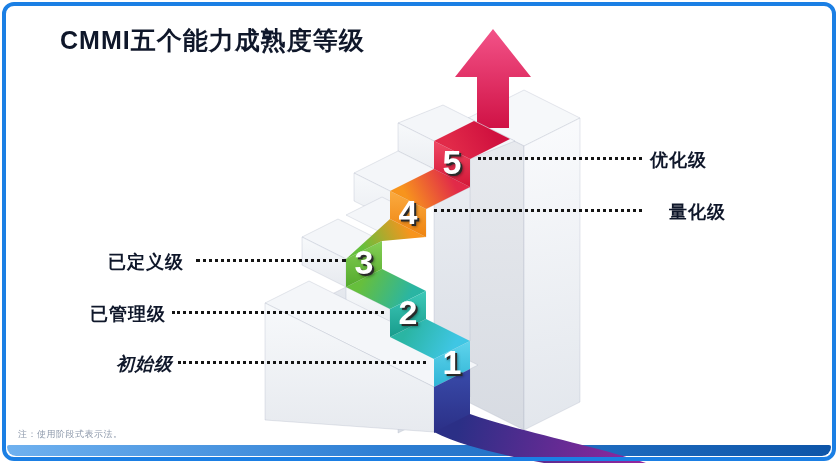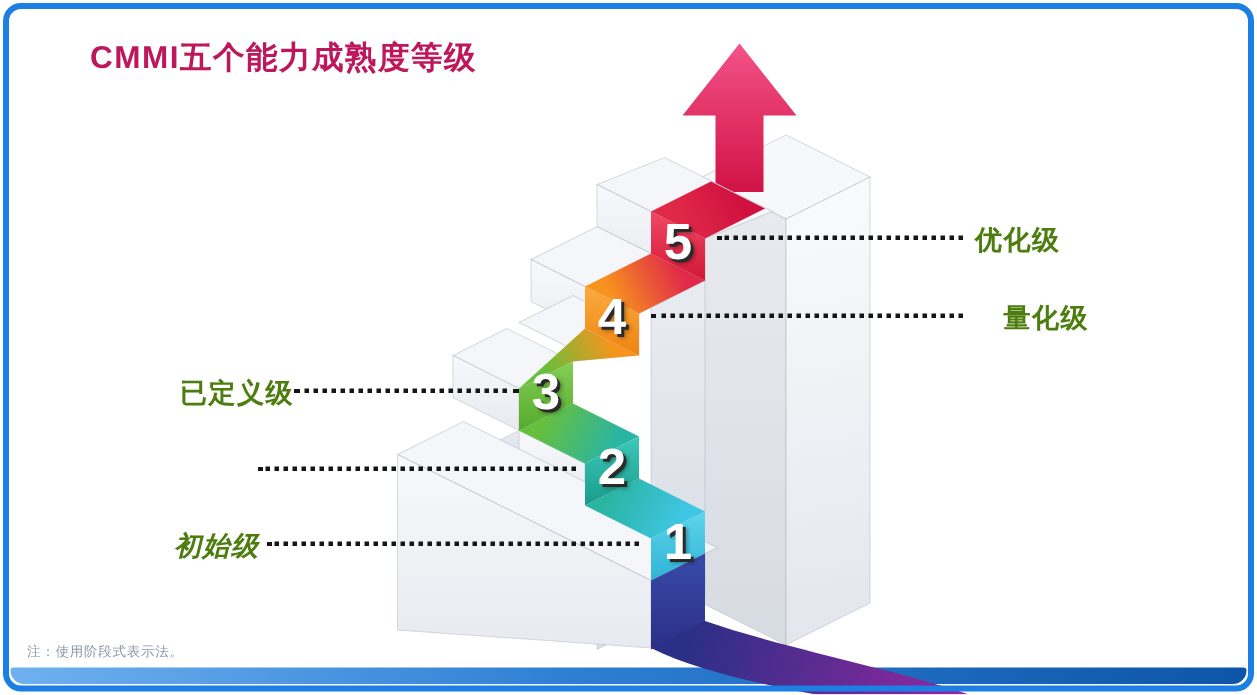--- a/index.html
+++ b/index.html
@@ -12,24 +12,24 @@
     z-index:6;pointer-events:none;
   }
   .bottom-bar{
     position:absolute;left:7px;right:7px;bottom:7px;height:11px;z-index:1;
     background:linear-gradient(90deg,#6fb1ef 0%,#2e7fd4 45%,#0d55a8 100%);
     border-radius:2px 2px 9px 9px;
   }
   svg.diagram{position:absolute;left:0;top:0;z-index:2;}
   .txt{position:absolute;z-index:3;}
   .title{
-    left:60px;top:24px;font-size:21px;font-weight:bold;color:#be185d;letter-spacing:1px;text-align:center;
+    left:60px;top:24px;font-size:25px;font-weight:bold;color:#0f172a;letter-spacing:1px;text-align:center;
   }
   .lbl{
-    font-size:18px;font-weight:bold;color:#4d7c0f;letter-spacing:1px;white-space:nowrap;
+    font-size:18px;font-weight:bold;color:#0f172a;letter-spacing:1px;white-space:nowrap;
   }
   .leader{height:0;border-top:3px dotted #151515;z-index:3;position:absolute;}
   .num{
     font-size:34px;font-weight:bold;color:#fff;z-index:3;
     transform:translate(-50%,-55%);
     text-shadow:2px 2px 0 #2a2a2a,3px 3px 3px rgba(0,0,0,.35);
   }
   .note{
     left:18px;top:428px;font-size:9px;color:#8d99ab;letter-spacing:0.5px;
   }
@@ -157,23 +157,24 @@
       <path d="M434,432 C462,446 502,455 544,463 L646,463 C600,447 522,432 470,414 Z" fill="url(#gSweep)"></path>
     </g>
   </svg>
 
   <div class="txt num" style="left:452px;top:364px;">1</div>
   <div class="txt num" style="left:408px;top:314px;">2</div>
   <div class="txt num" style="left:364px;top:264px;">3</div>
   <div class="txt num" style="left:408px;top:214px;">4</div>
   <div class="txt num" style="left:452px;top:164px;">5</div>
 
-  <div class="txt lbl" style="left:120px;top:250px;font-family:Liberation Serif, serif;">已定义级</div>
+  <div class="txt lbl" style="left:108px;top:250px;font-family:Liberation Serif, serif;">已定义级</div>
   <div class="leader" style="left:196px;top:259px;width:150px;"></div>
 
+  <div class="txt lbl" style="left:90px;top:302px;">已管理级</div>
   <div class="leader" style="left:172px;top:311px;width:212px;"></div>
 
   <div class="txt lbl" style="left:116px;top:352px;font-style:italic;">初始级</div>
   <div class="leader" style="left:178px;top:361px;width:248px;"></div>
 
   <div class="txt lbl" style="left:650px;top:148px;">优化级</div>
   <div class="leader" style="left:478px;top:157px;width:164px;"></div>
 
   <div class="txt lbl" style="left:650px;top:200px;margin-left:19px;">量化级</div>
   <div class="leader" style="left:434px;top:209px;width:208px;"></div>

